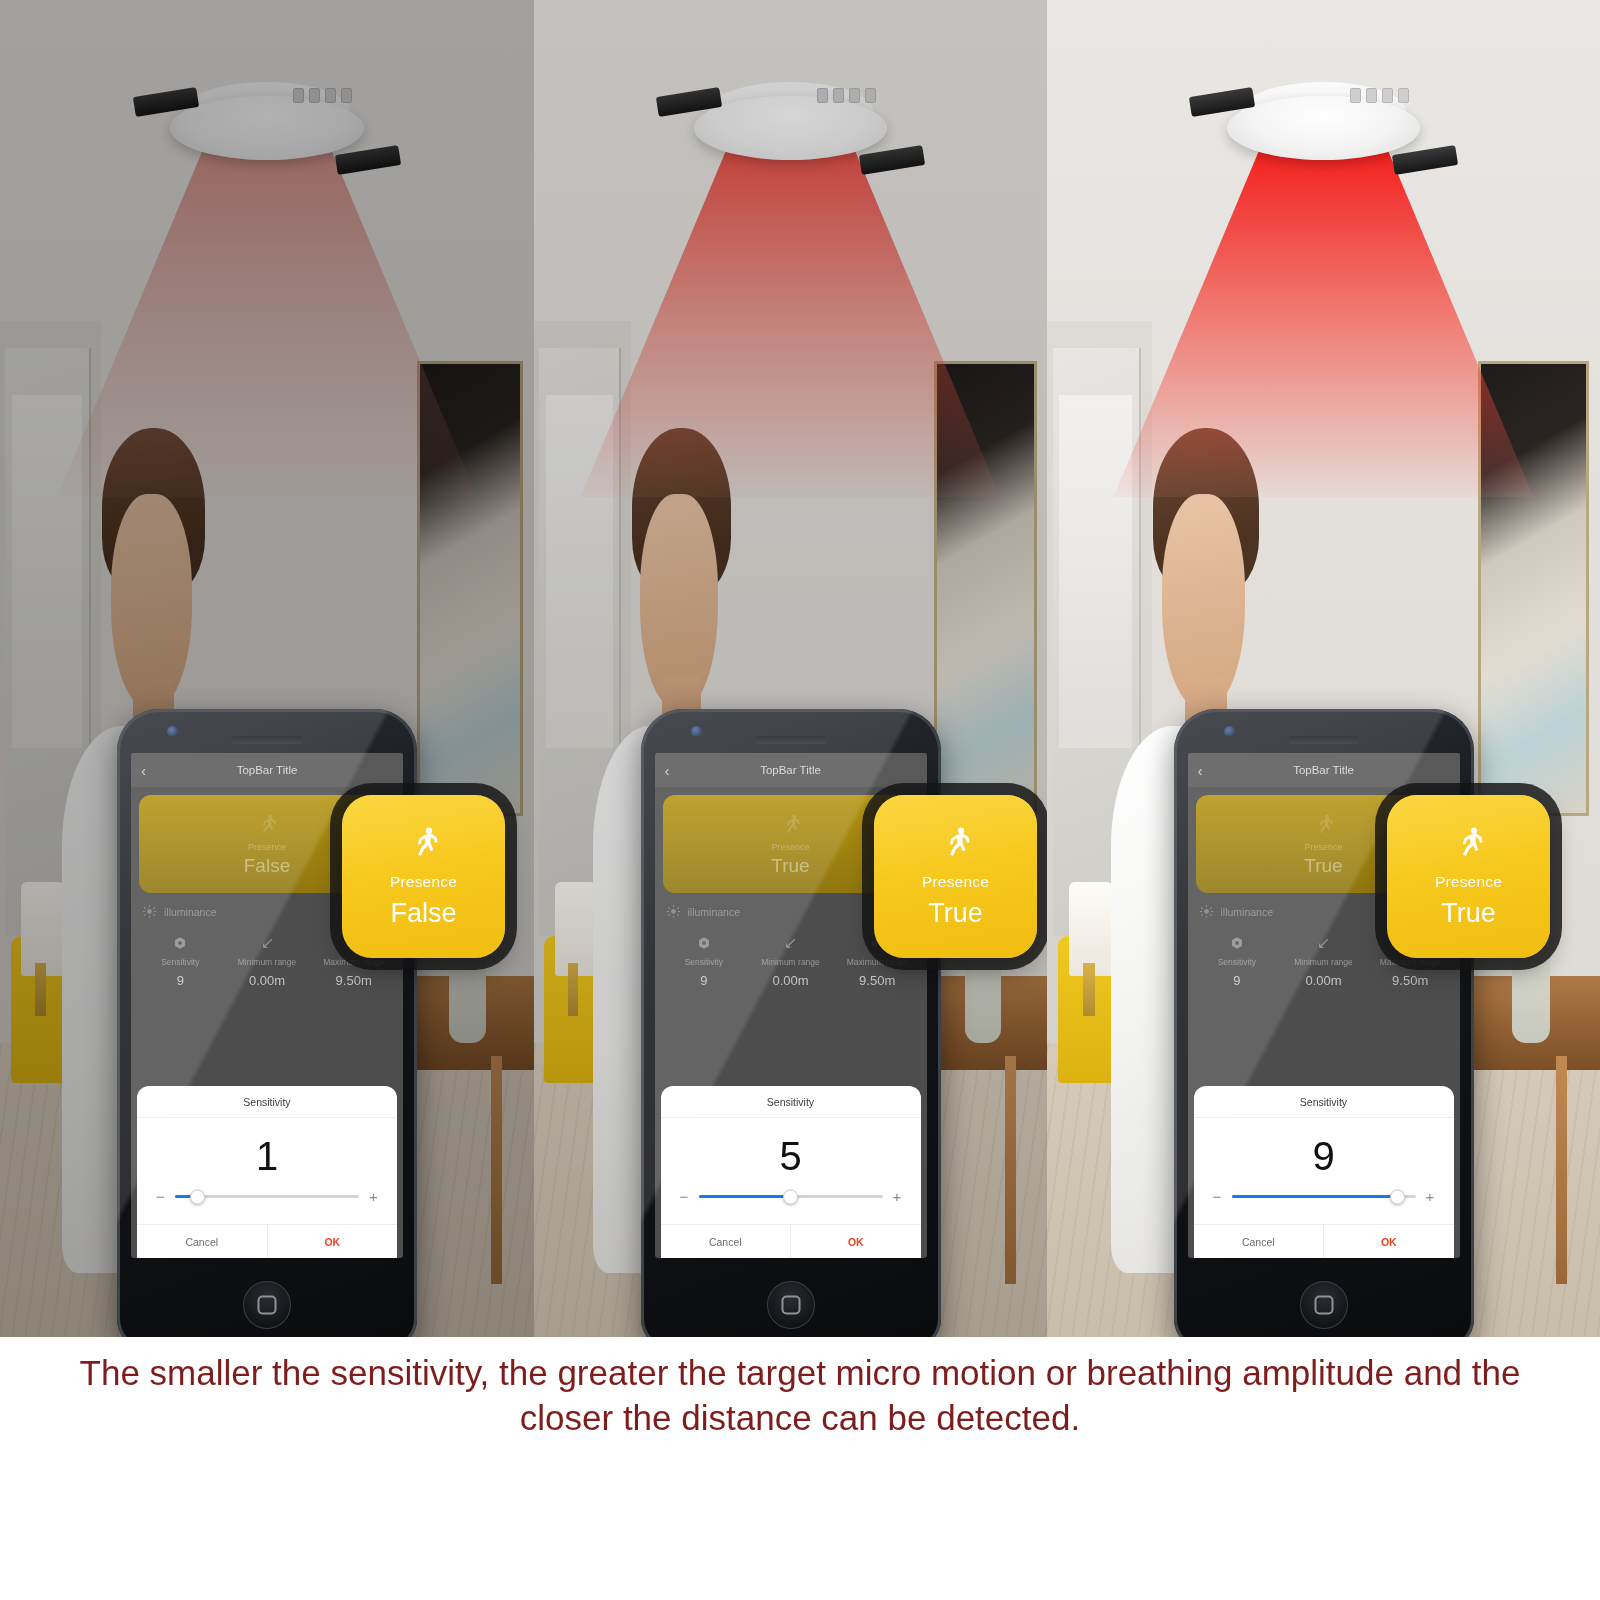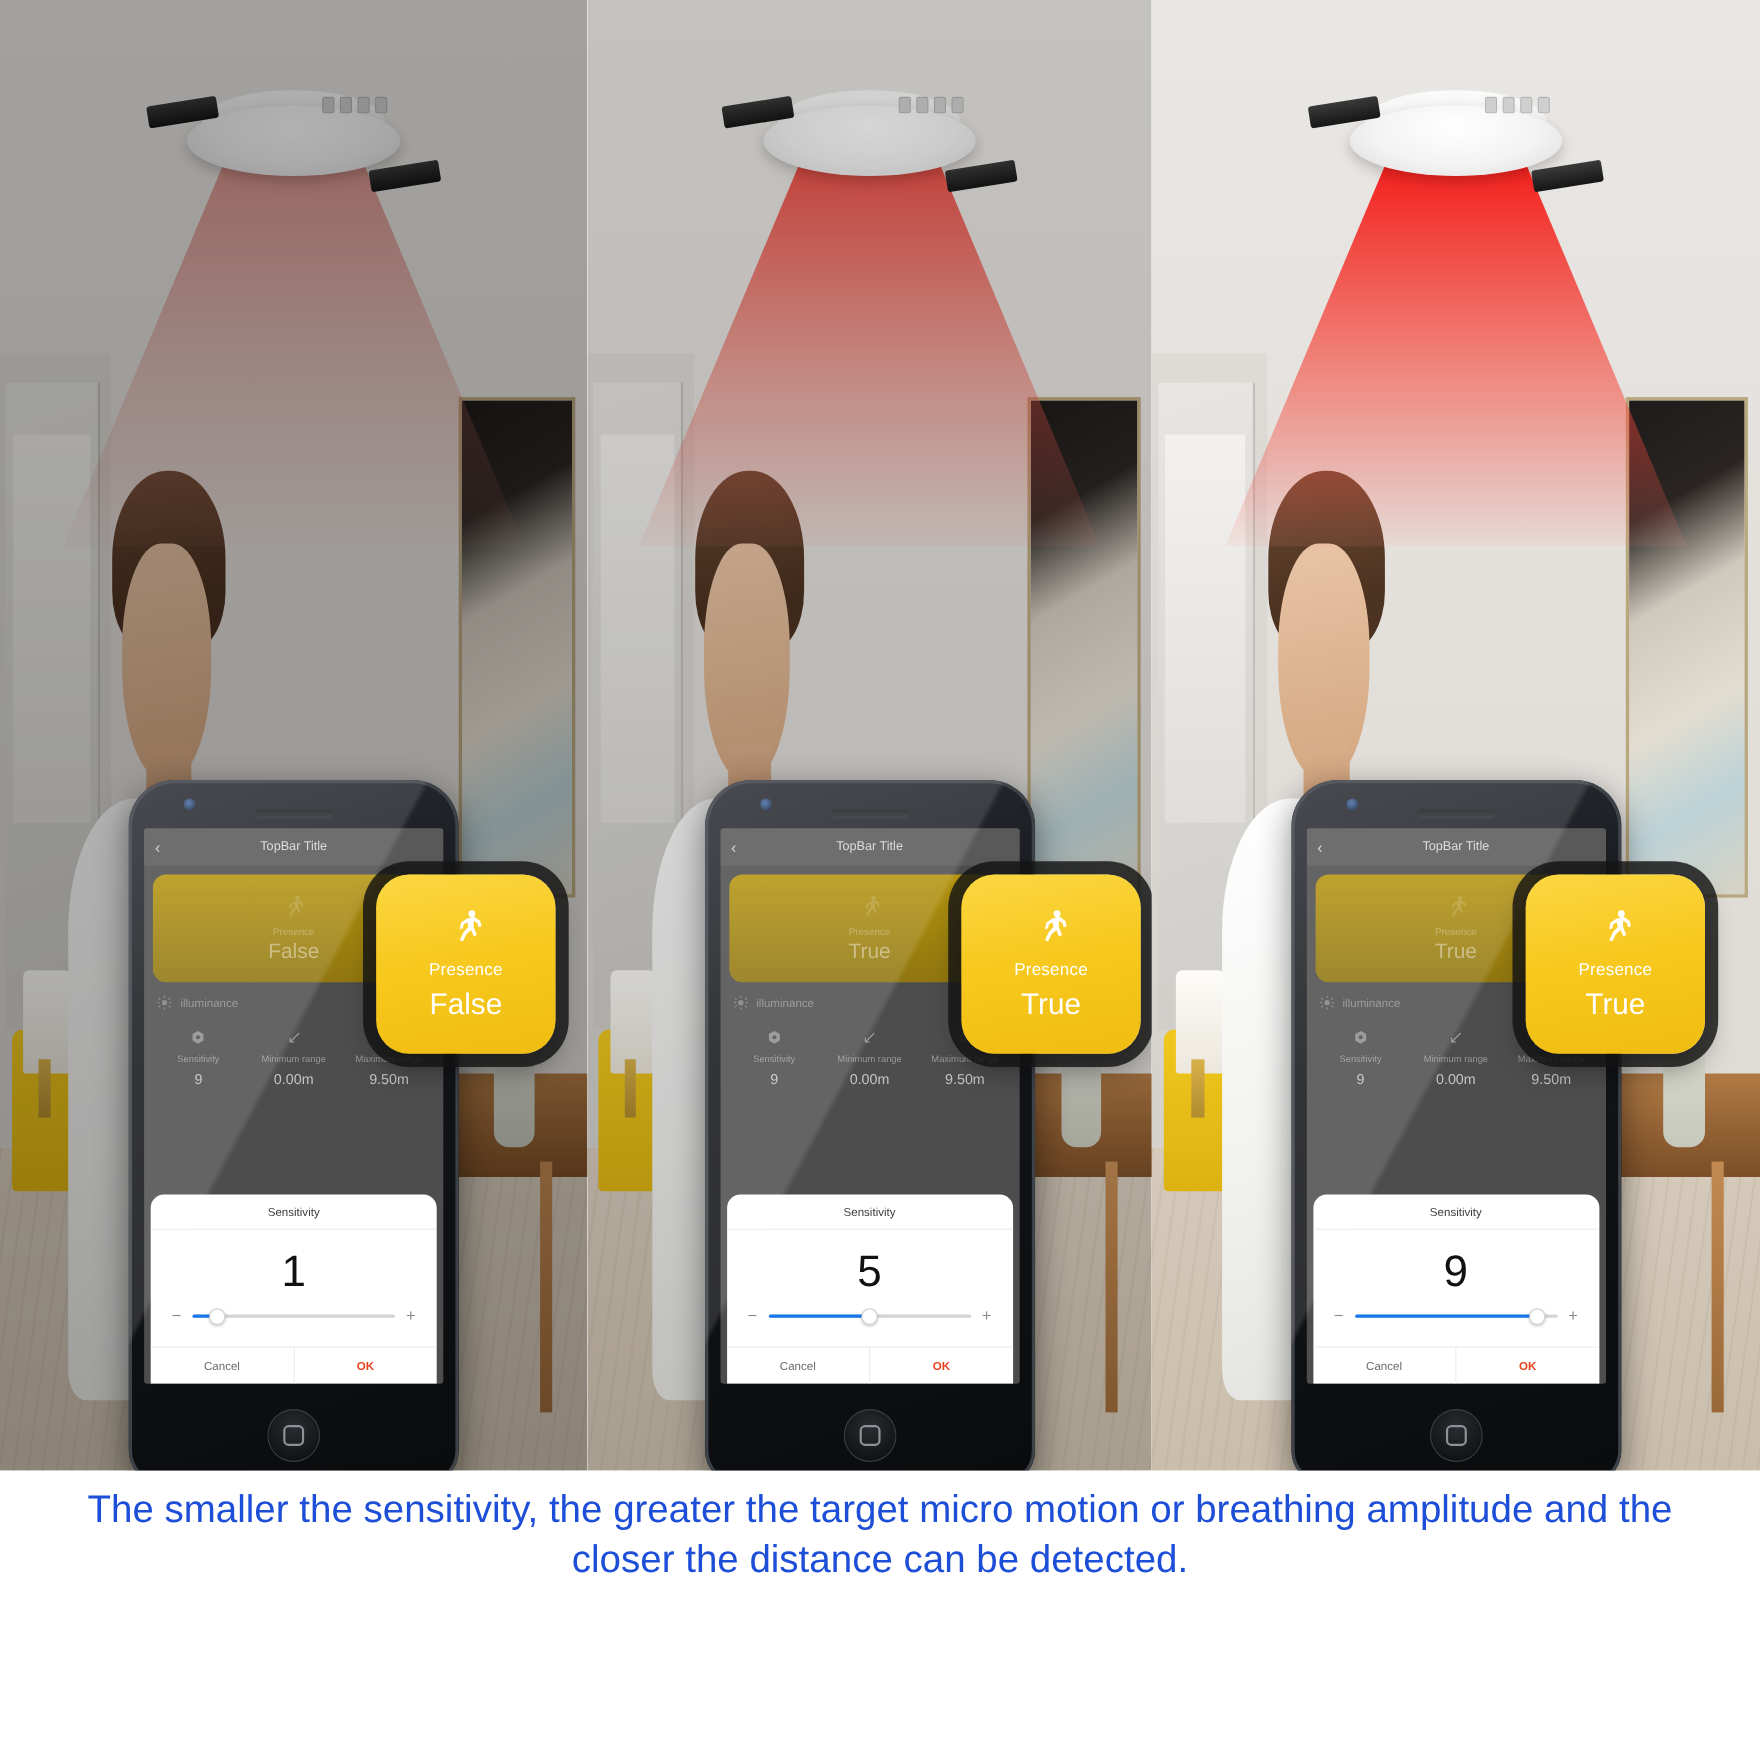--- a/index.html
+++ b/index.html
@@ -256,21 +256,21 @@
   .callout .run-icon-lg { width: 34px; height: 36px; }
   .callout-lbl { font-size: 15.5px; margin-top: 13px; letter-spacing: .2px; }
   .callout-val { font-size: 27px; margin-top: 7px; }
 
   
   .caption { position: absolute; left: 0; top: 1337px; width: 1600px; height: 263px; background: #fff; text-align: center; }
   .headline {
     font-size: 72px; color: #0e0e0e; letter-spacing: -1px;
     margin-top: 18px; line-height: 1.05; font-weight: 400;
   }
-  .subline { font-size: 35px; color: #1d4ed8; line-height: 1.28; margin-top: 14px; padding: 0 60px; }
+  .subline { font-size: 35px; color: #7f1d1d; line-height: 1.28; margin-top: 14px; padding: 0 60px; }
 </style>
 </head>
 <body>
 
 <div id="root">
 
   <div class="panels">
 
     <div class="panel p1">
       <div class="scene">

